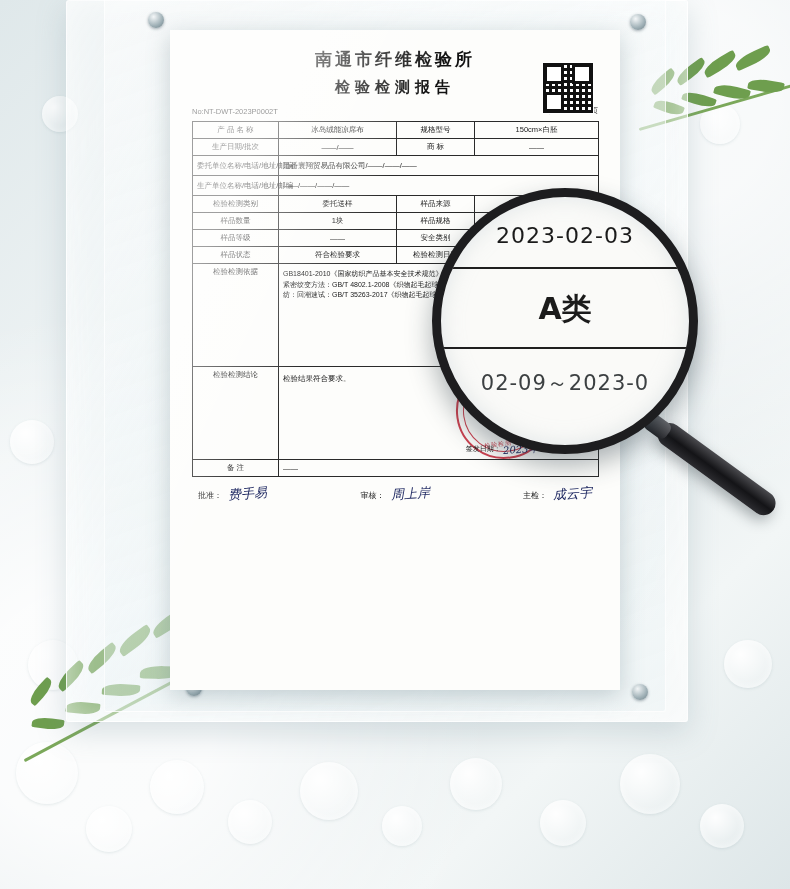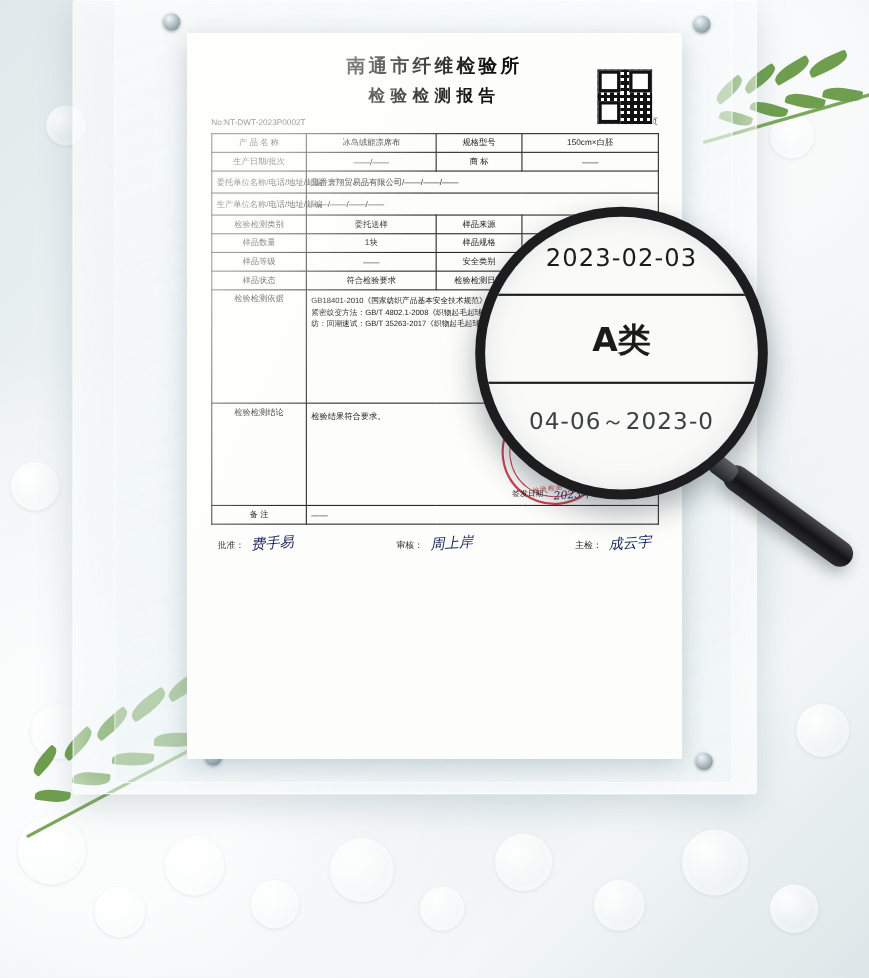--- a/index.html
+++ b/index.html
@@ -268,16 +268,16 @@
 
   <div id="handle">
       <div class="neck"></div>
     </div>
 
   <div id="mag">
     <div class="mtxt" style="top:26px;font-size:22px;letter-spacing:1px;">2023-02-03</div>
     <div class="ln" style="top:70px;"></div>
     <div class="mtxt" style="top:92px;font-size:30px;font-weight:bold;">A类</div>
     <div class="ln" style="top:150px;"></div>
-    <div class="mtxt" style="top:172px;font-size:21px;letter-spacing:1px;color:#3c4042;">04-06～2023-0</div>
+    <div class="mtxt" style="top:172px;font-size:21px;letter-spacing:1px;color:#3c4042;">02-09～2023-0</div>
   </div>
 
 </div>
 
 </body></html>

